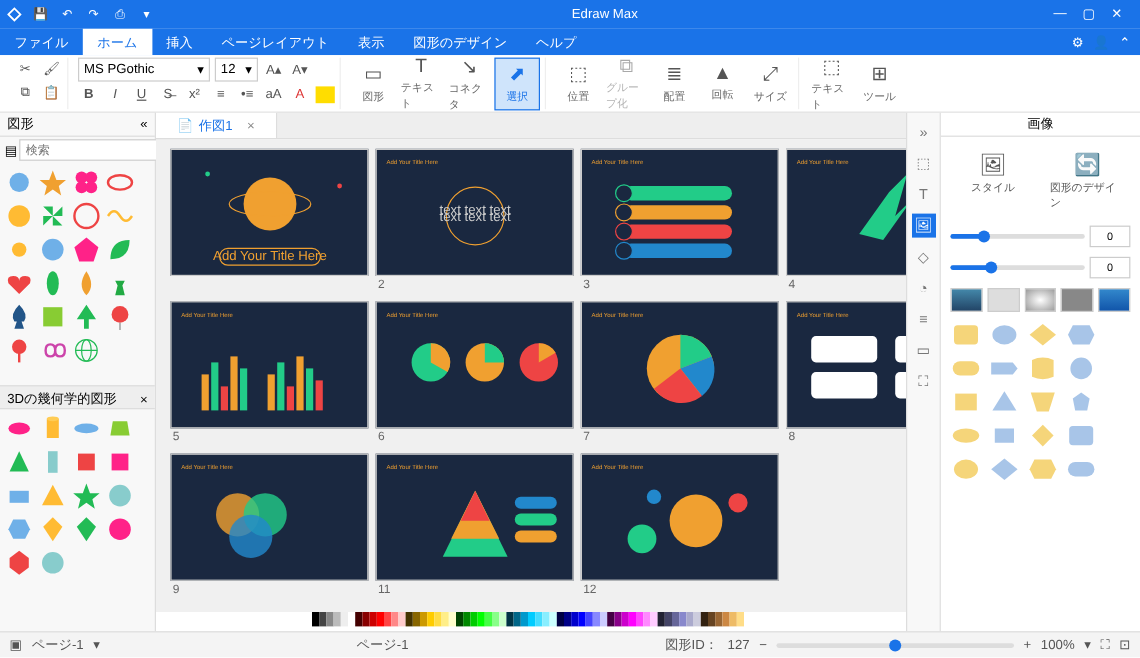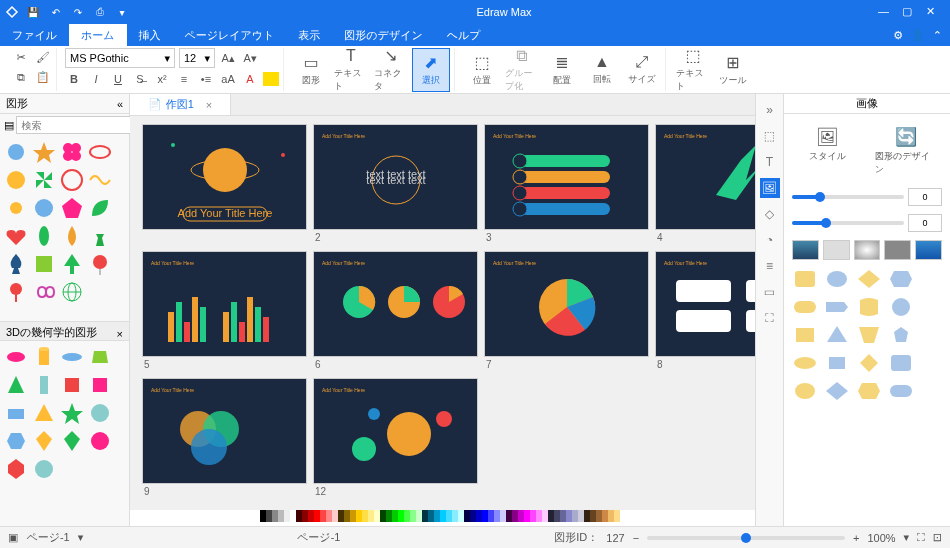--- a/index.html
+++ b/index.html
@@ -487,20 +487,34 @@
                 <circle cx="78" cy="50" r="18" fill="#2c8" opacity=".8"></circle>
                 <circle cx="66" cy="68" r="18" fill="#28c" opacity=".8"></circle>
               </svg>
             </div>
             <div class="slide-num">9</div>
           </div>
           <div class="slide">
             <div class="slide-img">
               <div class="stitle">Add Your Title Here</div>
               <svg width="165" height="106">
+                <path d="M55 85 L82 30 L109 85 Z" fill="#2c8"></path>
+                <path d="M62 70 L82 30 L102 70 Z" fill="#f0a030"></path>
+                <path d="M70 55 L82 30 L94 55 Z" fill="#e44"></path>
+                <rect x="115" y="35" width="35" height="10" rx="5" fill="#28c"></rect>
+                <rect x="115" y="49" width="35" height="10" rx="5" fill="#2c8"></rect>
+                <rect x="115" y="63" width="35" height="10" rx="5" fill="#f0a030"></rect>
+              </svg>
+            </div>
+            <div class="slide-num">11</div>
+          </div>
+          <div class="slide">
+            <div class="slide-img">
+              <div class="stitle">Add Your Title Here</div>
+              <svg width="165" height="106">
                 <circle cx="95" cy="55" r="22" fill="#f0a030"></circle>
                 <circle cx="50" cy="70" r="12" fill="#2c8"></circle>
                 <circle cx="130" cy="40" r="8" fill="#e44"></circle>
                 <circle cx="60" cy="35" r="6" fill="#28c"></circle>
               </svg>
             </div>
             <div class="slide-num">12</div>
           </div>
         </div>
     </div>

